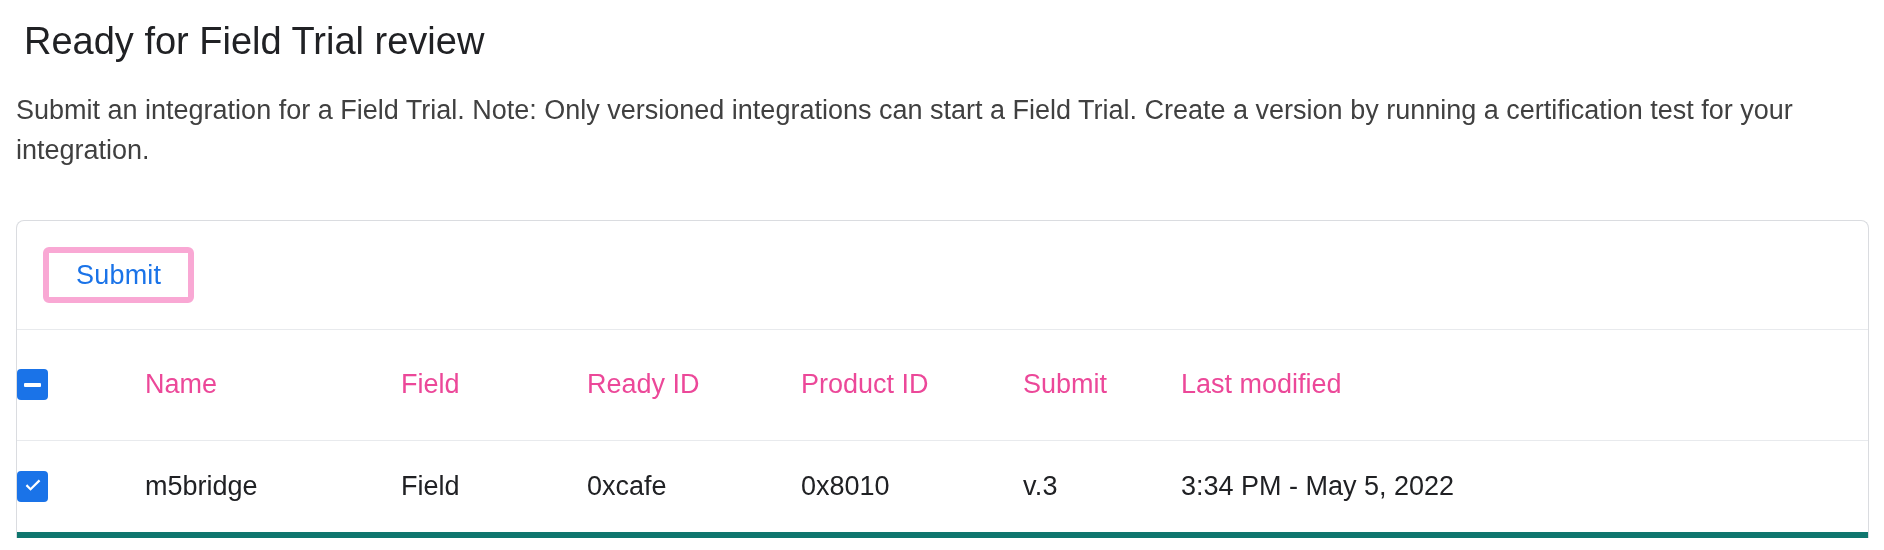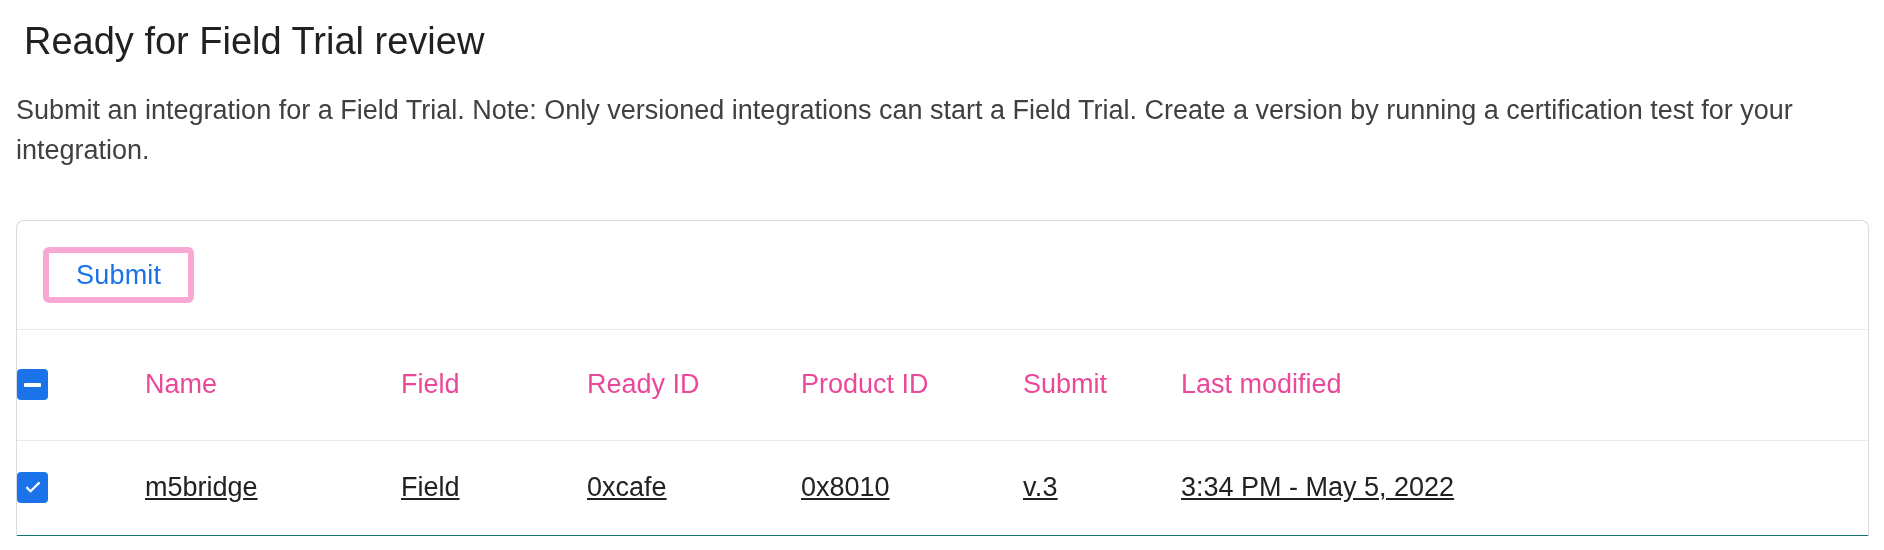--- a/index.html
+++ b/index.html
@@ -91,21 +91,21 @@
   }
   .tbl th, .tbl td {
     text-align: left;
     font-weight: 400;
     padding: 0;
     vertical-align: middle;
   }
   .tbl thead tr { height: 110px; }
   .tbl tbody tr { height: 95px; }
   .tbl thead tr { border-bottom: 1px solid #e8eaed; }
-  .tbl tbody tr { border-bottom: 1px solid #0f766e; text-decoration: underline; }
+  .tbl tbody tr { border-bottom: 6px solid #0f766e; }
 
   .col-check  { width: 128px; }
   .col-name   { width: 256px; }
   .col-status { width: 186px; }
   .col-vendor { width: 214px; }
   .col-product{ width: 222px; }
   .col-version{ width: 158px; }
   .col-modified{ width: auto; }
 
   .th-text {

